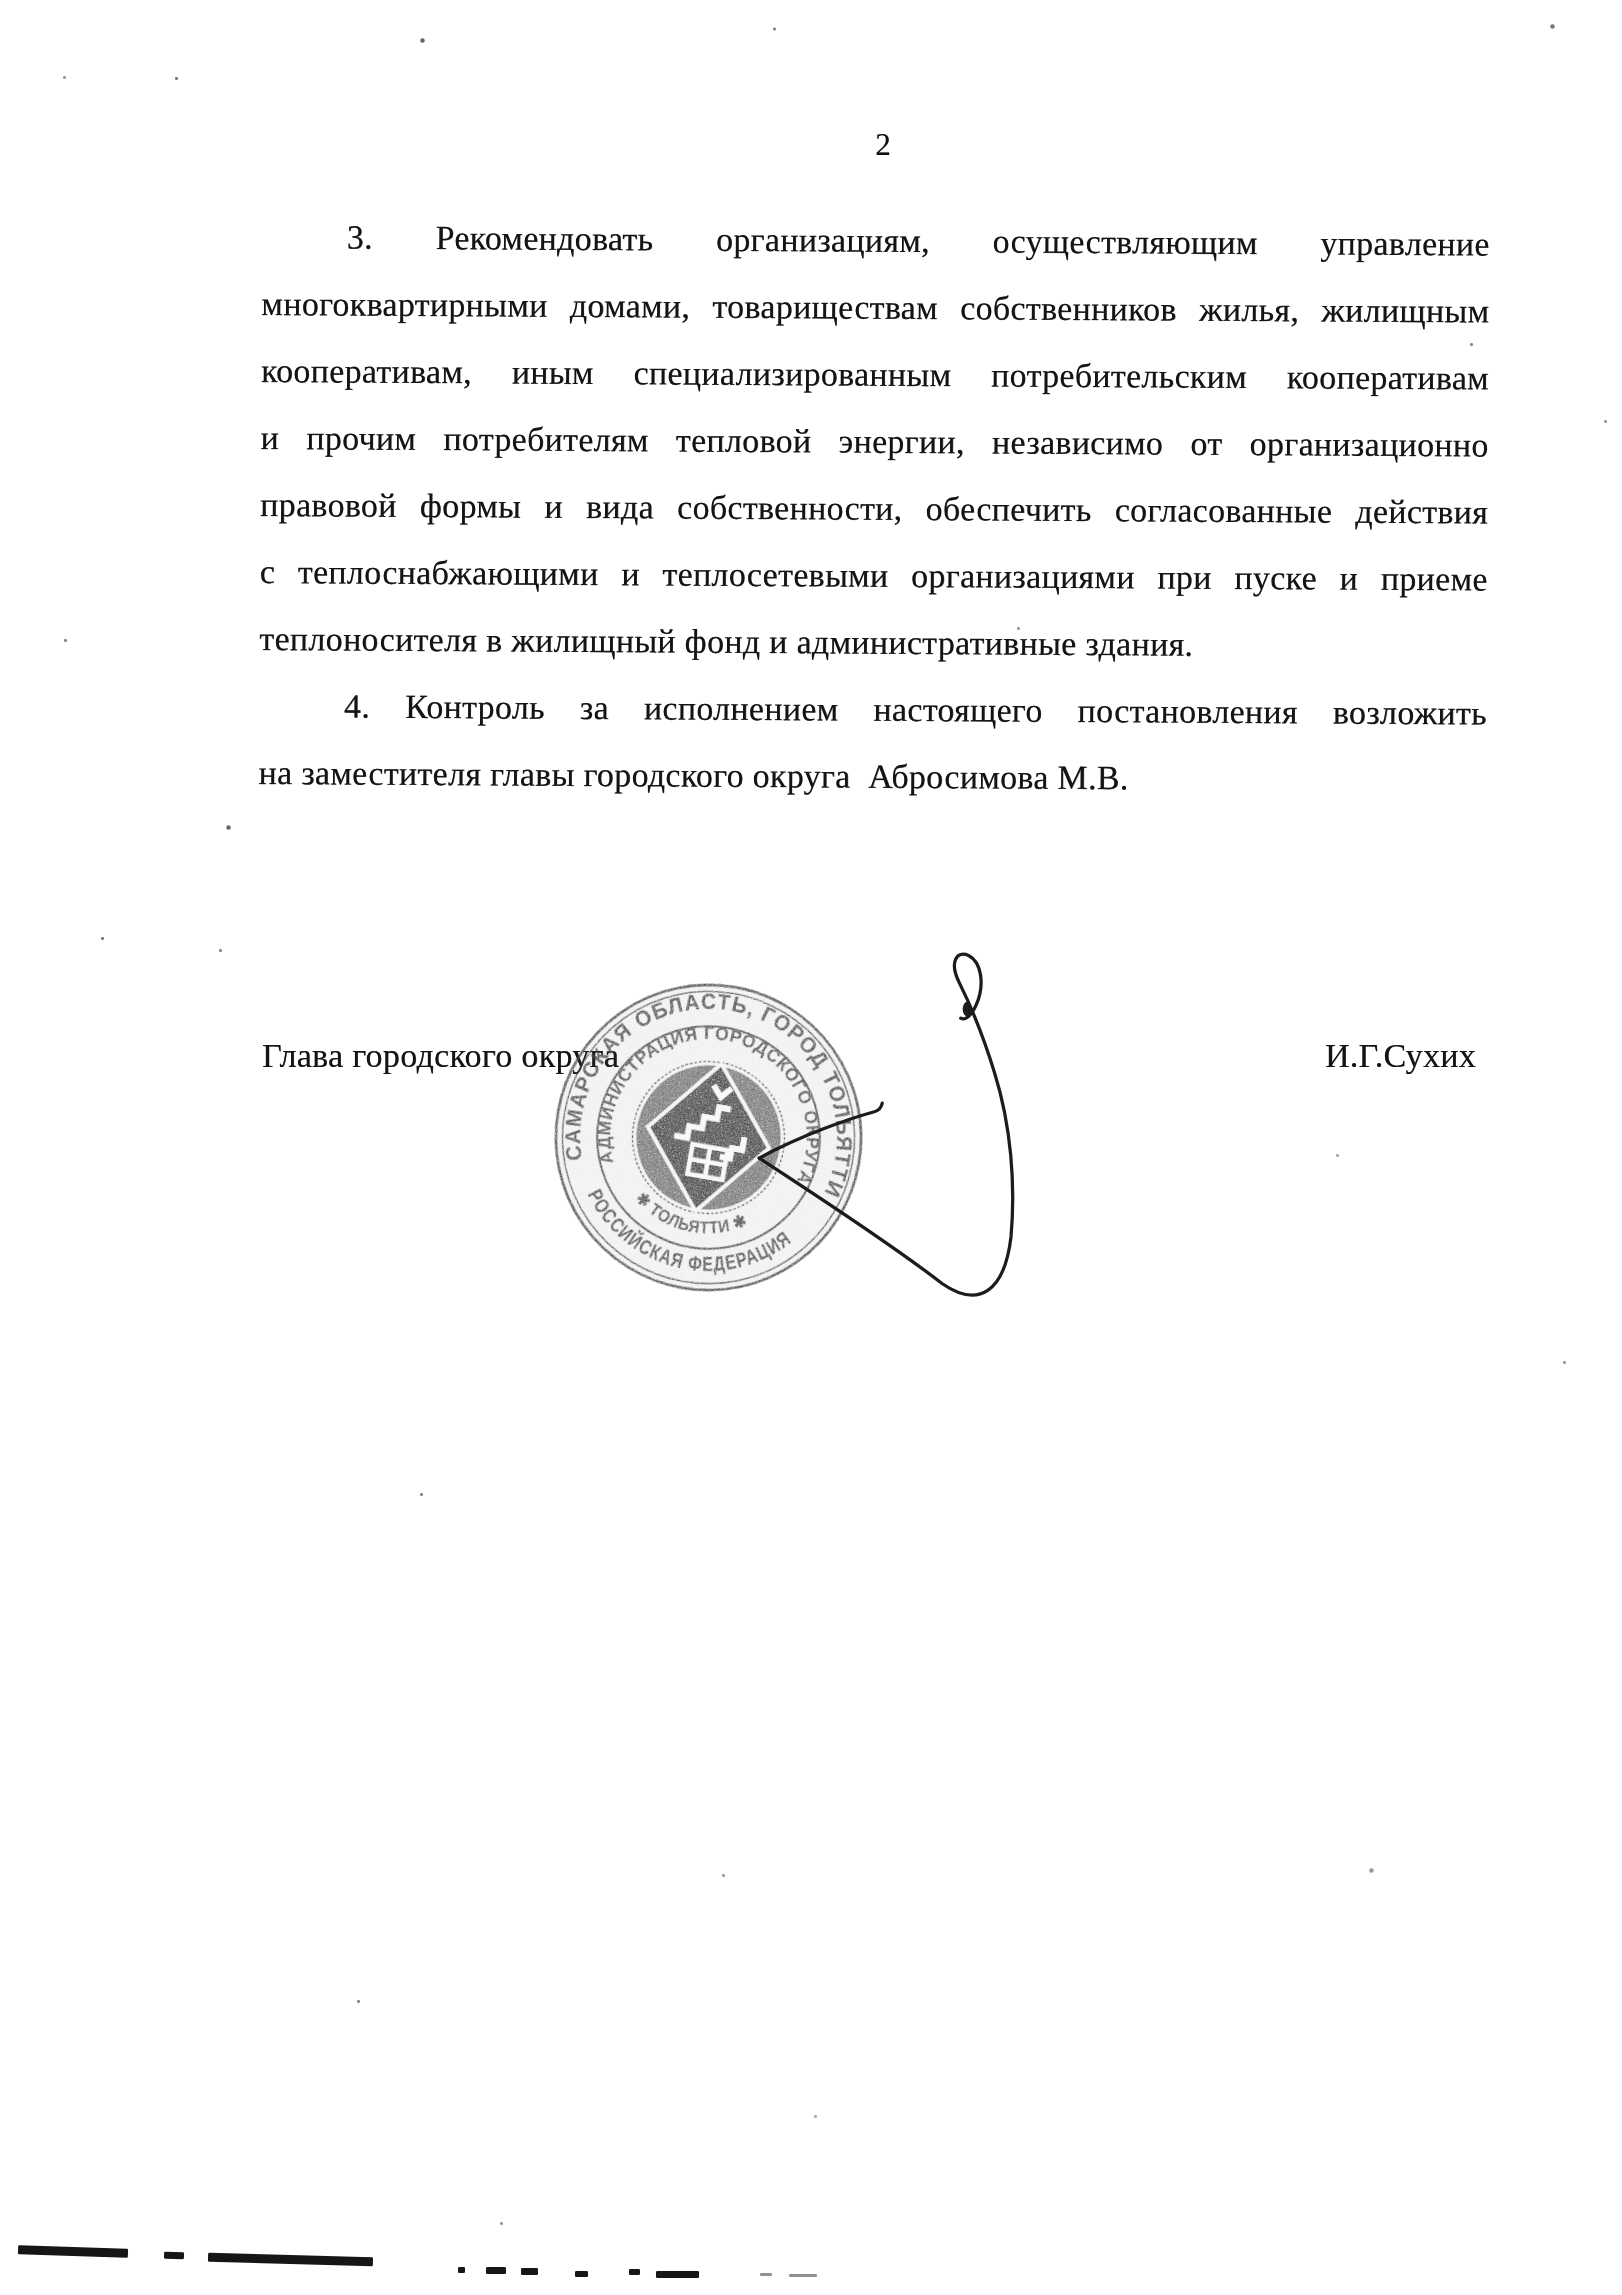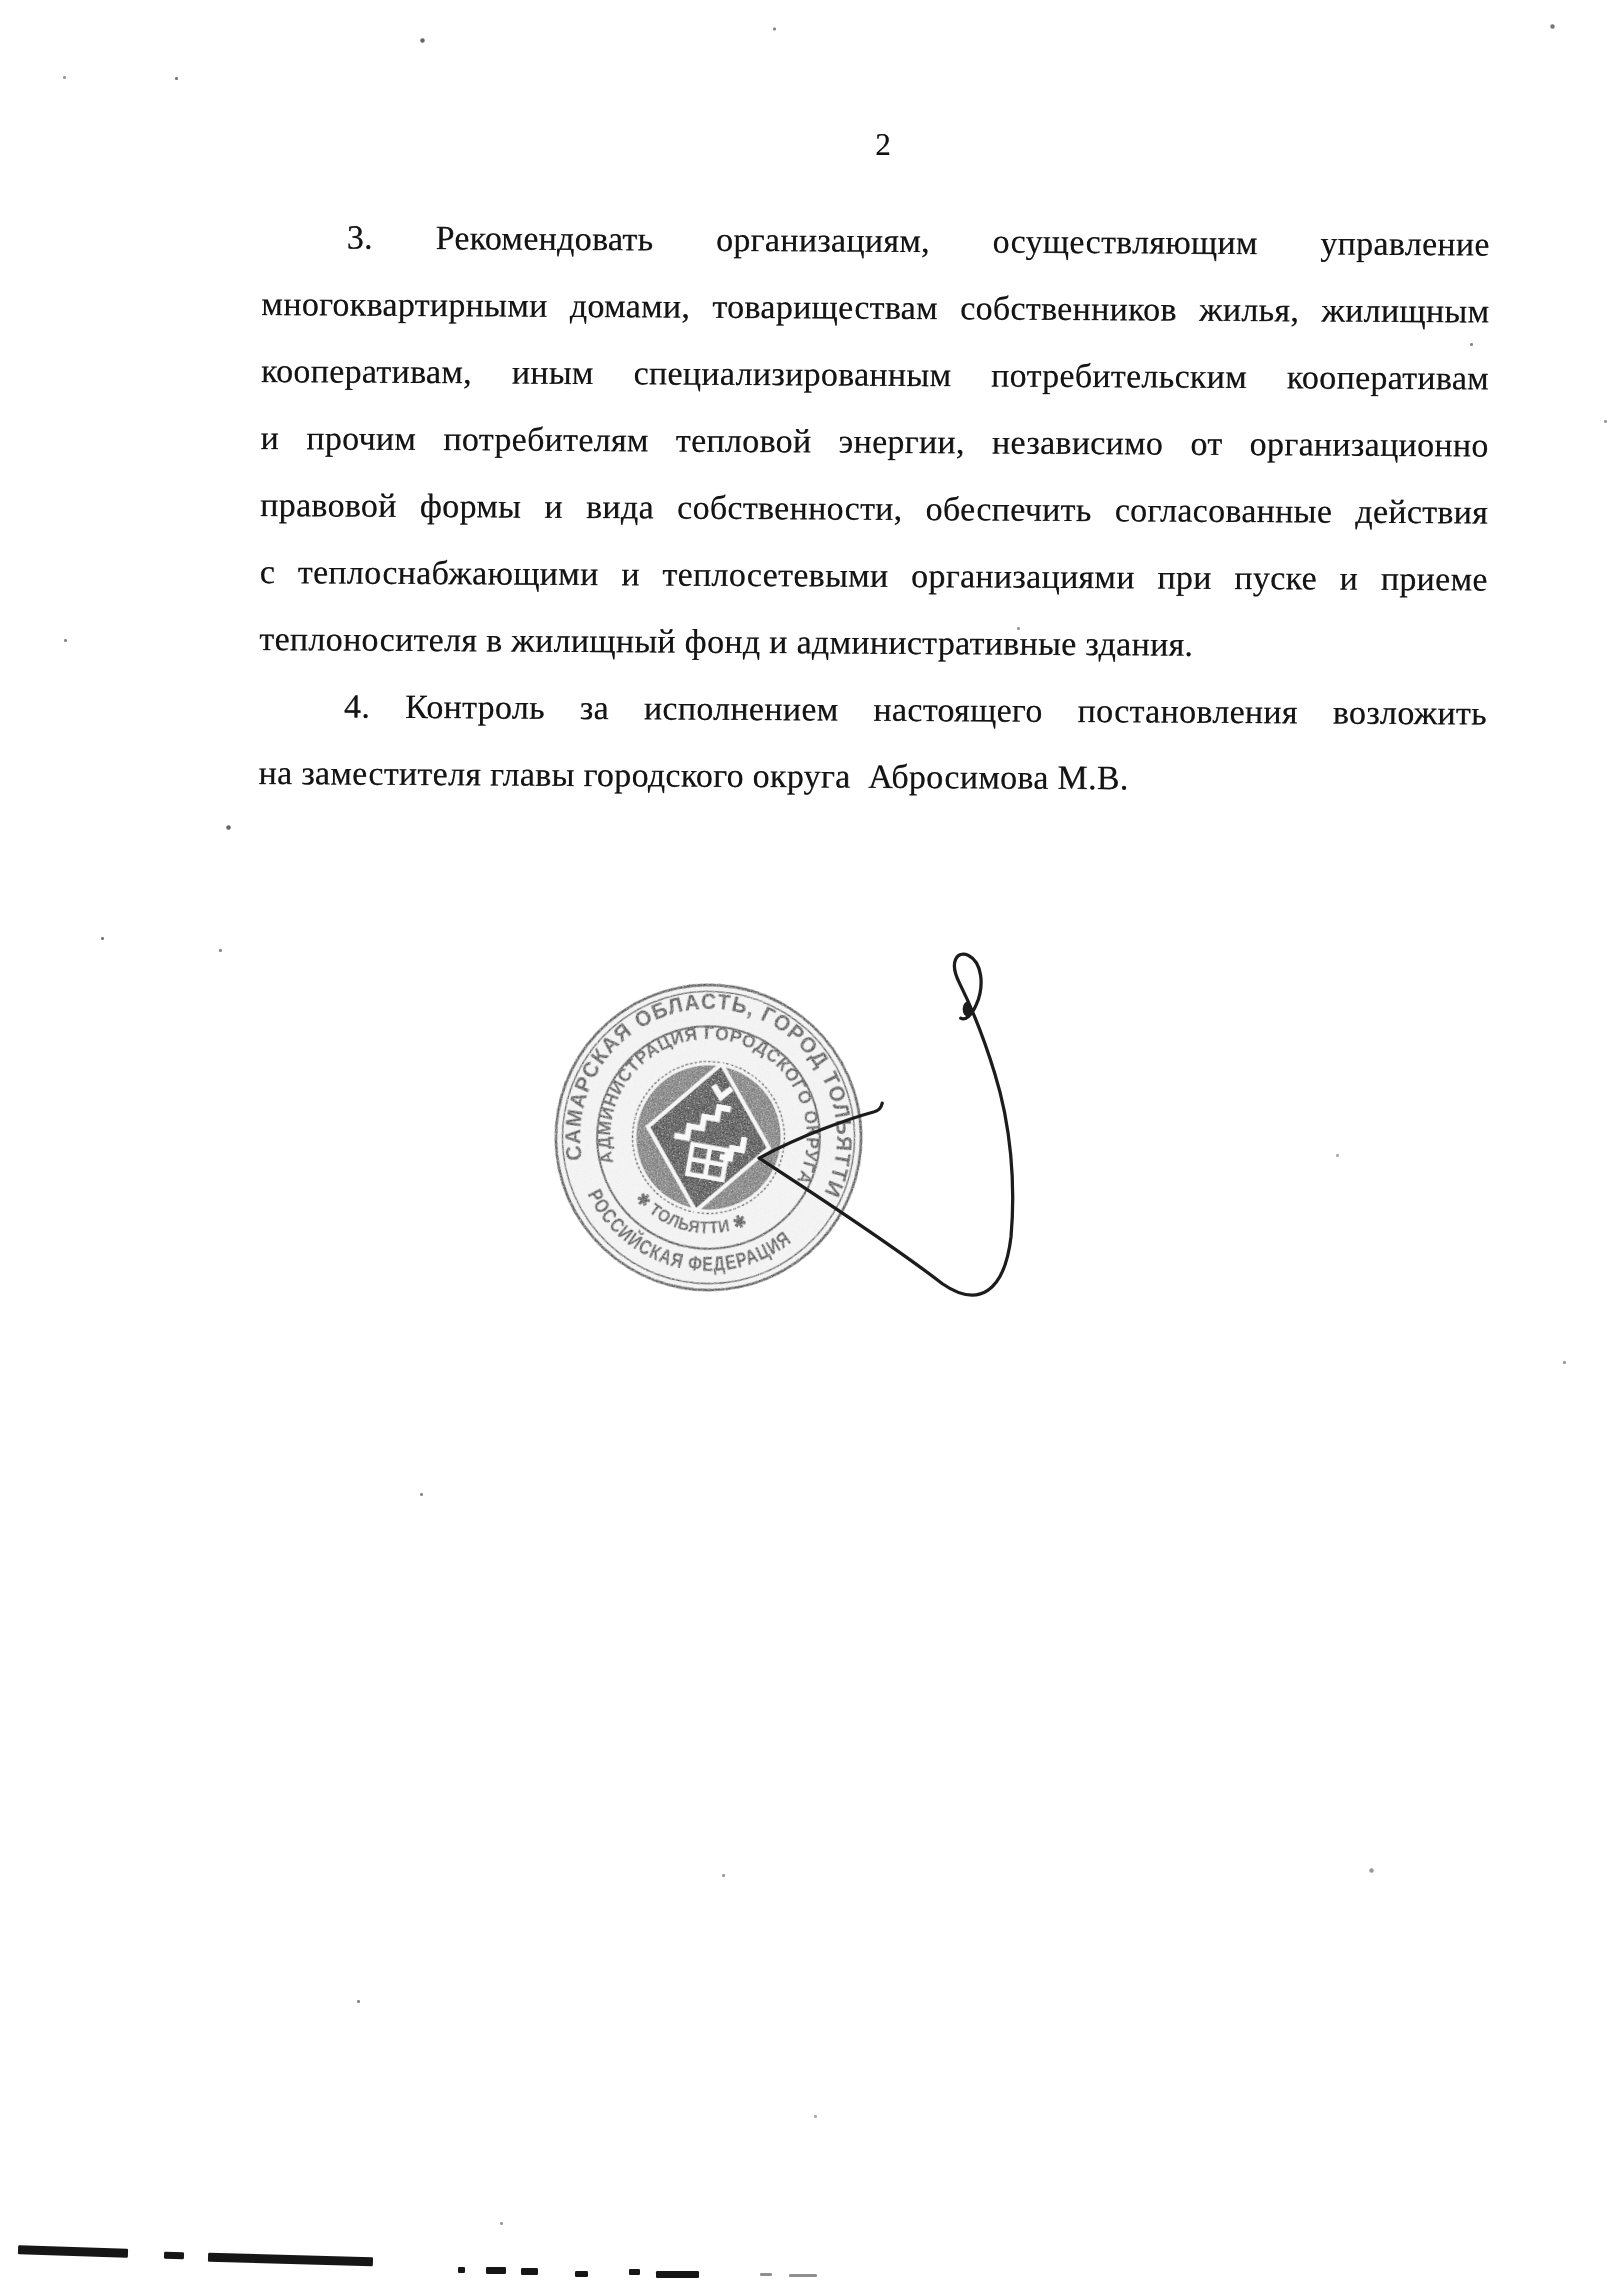--- a/index.html
+++ b/index.html
@@ -64,20 +64,24 @@
     <div class="line">многоквартирными домами, товариществам собственников жилья, жилищным</div>
     <div class="line">кооперативам, иным специализированным потребительским кооперативам</div>
     <div class="line">и прочим потребителям тепловой энергии, независимо от организационно</div>
     <div class="line">правовой формы и вида собственности, обеспечить согласованные действия</div>
     <div class="line">с теплоснабжающими и теплосетевыми организациями при пуске и приеме</div>
     <div class="line last">теплоносителя в жилищный фонд и административные здания.</div>
     <div class="line indent">4. Контроль за исполнением настоящего постановления возложить</div>
     <div class="line last">на заместителя главы городского округа &nbsp;Абросимова М.В.</div>
   </div>
 
+  <div class="sig-row">
+    <span>Глава городского округа</span>
+    <span>И.Г.Сухих</span>
+  </div>
 
   <div class="stamp-wrap">
     <svg width="317" height="317" viewBox="0 0 484 484">
       <defs>
         <filter id="grain" x="-10%" y="-10%" width="120%" height="120%">
           <feGaussianBlur in="SourceGraphic" stdDeviation="0.7" result="src"></feGaussianBlur>
           <feTurbulence type="fractalNoise" baseFrequency="0.55" numOctaves="2" seed="7" result="n"></feTurbulence>
           <feColorMatrix in="n" type="matrix" values="0 0 0 0 0  0 0 0 0 0  0 0 0 0 0  0.9 0.9 0.9 0 -0.5" result="mask"></feColorMatrix>
           <feComposite in="src" in2="mask" operator="in"></feComposite>
         </filter>

